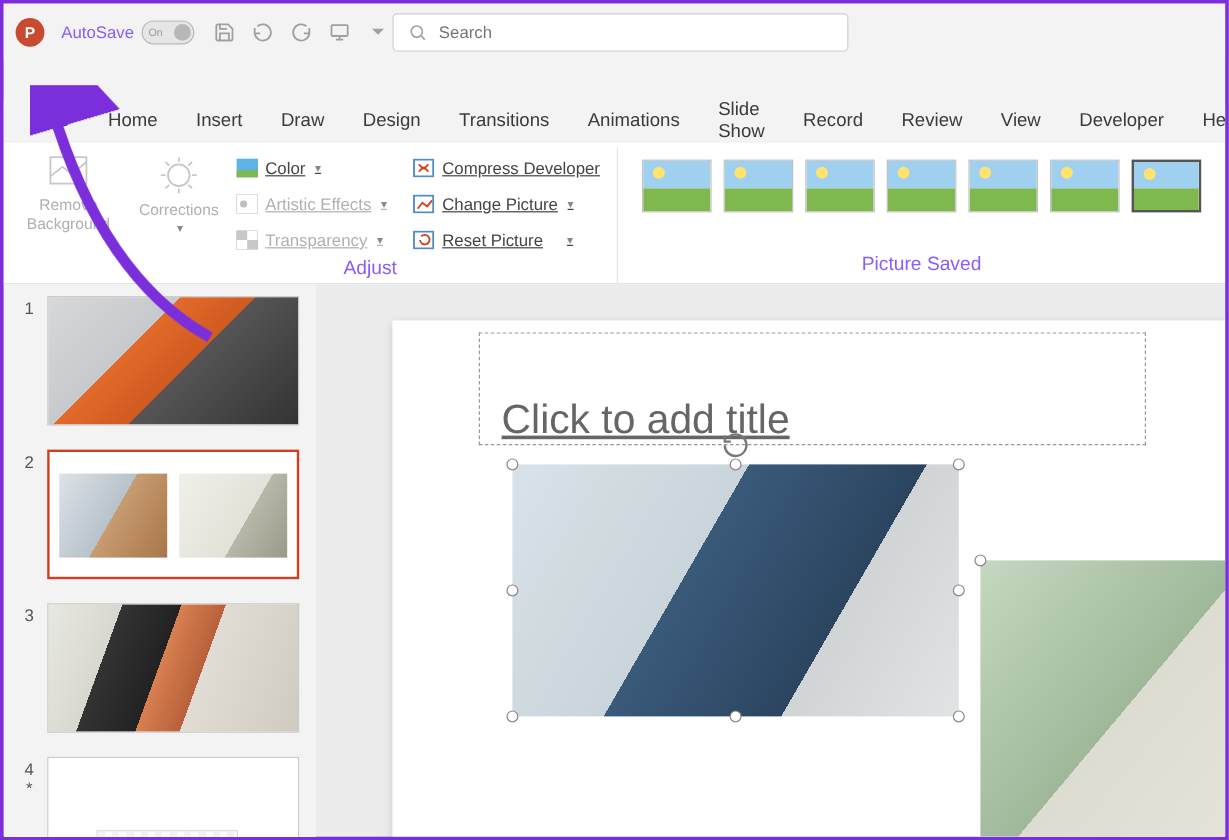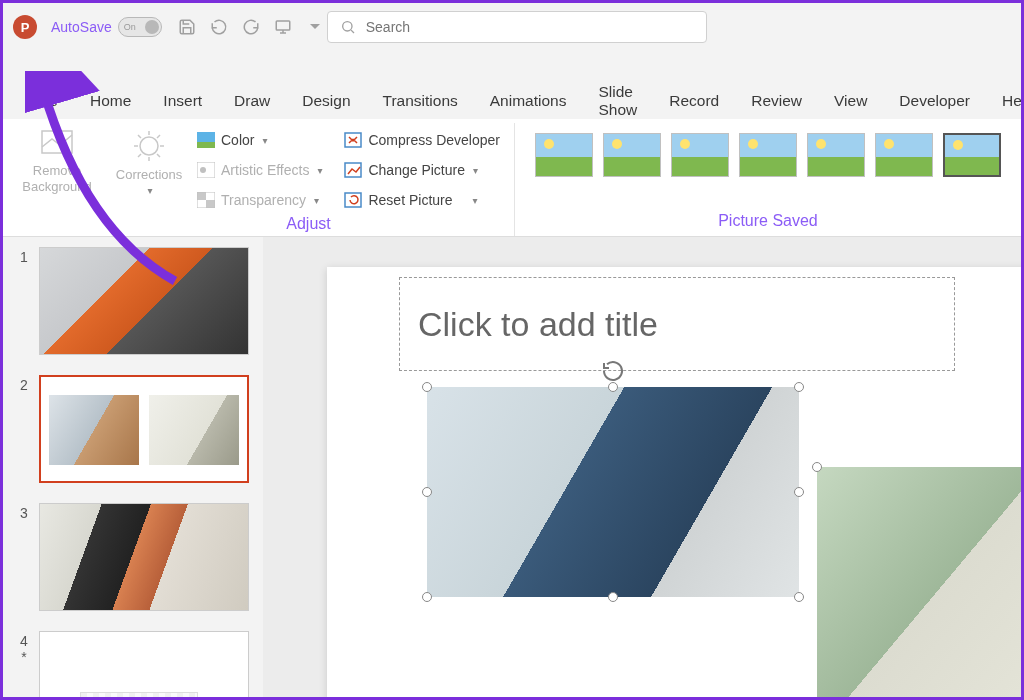--- a/index.html
+++ b/index.html
@@ -18,38 +18,38 @@
 .tabs { height: 36px; display: flex; align-items: center; padding: 0 16px; gap: 4px; background: #f3f3f3; margin-top: 32px; }
 .tab { padding: 6px 14px; font-size: 15.5px; color: #3a3a3a; border-radius: 4px 4px 0 0; cursor: pointer; }
 .ribbon { background: #fff; border-bottom: 1px solid #ddd; display: flex; height: 118px; padding: 4px 8px 0 8px; }
 .rib-group { display: flex; flex-direction: column; align-items: center; padding: 2px 8px; border-right: 1px solid #e4e4e4; }
 .rib-group:last-child { border-right: none; }
 .rib-body { flex: 1; display: flex; align-items: flex-start; gap: 4px; }
 .rib-label { font-size: 16px; color: #8b5cf6; padding: 2px 0 4px 0; }
 .big-btn { width: 76px; display: flex; flex-direction: column; align-items: center; gap: 2px; color: #b0b0b0; font-size: 13px; padding-top: 4px; text-align: center; line-height: 1.2; }
 .big-btn svg { margin-bottom: 2px; }
 .small-stack { display: flex; flex-direction: column; gap: 4px; padding-top: 2px; }
-.small-btn { display: flex; align-items: center; gap: 6px; font-size: 14px; color: #444; padding: 2px 6px; height: 26px; white-space: nowrap; }
+.small-btn { display: flex; align-items: center; gap: 6px; font-size: 14px; color: #444; padding: 2px 6px; height: 26px; white-space: nowrap; text-decoration: underline; }
 .small-btn.disabled { color: #b0b0b0; }
 .chev { font-size: 10px; color: #888; margin-left: 2px; }
 .styles-gallery { display: flex; gap: 10px; padding: 8px 12px 0 12px; }
 .style-thumb { width: 58px; height: 44px; border: 1px solid #c0c0c0; background: #fff; display: flex; align-items: center; justify-content: center; position: relative; overflow: hidden; }
 .style-thumb.active { border: 2px solid #555; }
 .thumb-sky { position: absolute; top: 0; left: 0; right: 0; height: 55%; background: #9fd0ef; }
 .thumb-ground { position: absolute; bottom: 0; left: 0; right: 0; height: 45%; background: #7fb84f; }
 .thumb-sun { position: absolute; top: 5px; left: 8px; width: 10px; height: 10px; background: #ffe36e; border-radius: 50%; }
 .workspace { display: flex; height: calc(700px - 48px - 36px - 118px - 6px); }
 .slide-panel { width: 260px; background: #f3f3f3; padding: 10px 14px; overflow-y: auto; }
 .slide-row { display: flex; gap: 8px; margin-bottom: 20px; }
 .slide-num { width: 14px; font-size: 14px; color: #555; padding-top: 2px; text-align: center; }
 .slide-thumb { flex: 1; height: 108px; background: #fff; border: 1px solid #ccc; position: relative; overflow: hidden; }
 .slide-thumb.selected { border: 2px solid #d13f1e; }
 .canvas-area { flex: 1; background: #ececec; position: relative; overflow: hidden; }
 .slide-canvas { position: absolute; left: 64px; top: 30px; width: 720px; height: 540px; background: #fff; box-shadow: 0 2px 8px rgba(0,0,0,.15); }
-.title-box { position: absolute; left: 72px; top: 10px; width: 556px; height: 94px; border: 1px dashed #999; display: flex; align-items: center; padding: 0 18px; font-size: 34px; color: #666; }
+.title-box { position: absolute; left: 72px; top: 10px; width: 556px; height: 94px; border: 1px dashed #999; display: flex; align-items: flex-end; padding: 0 18px; font-size: 34px; color: #666; text-decoration: underline; }
 .sel-img { position: absolute; left: 100px; top: 120px; width: 372px; height: 210px; background: linear-gradient(120deg,#d8e2e8 0%,#c9d5da 40%,#3a5a7a 40%,#2b4560 70%,#d0d4d5 70%,#e0e4e5 100%); }
 .sel-handle { width: 10px; height: 10px; background: #fff; border: 1px solid #888; border-radius: 50%; position: absolute; }
 .rot-handle { width: 24px; height: 24px; position: absolute; left: 50%; top: -28px; transform: translateX(-50%); color: #777; }
 .arrow-overlay { position: absolute; left: 22px; top: 68px; width: 160px; height: 220px; pointer-events: none; }
 .star { font-size: 14px; color: #555; line-height: 1; }
 
 
 .ph1 { background: linear-gradient(135deg,#d6d8da 0%,#c7c9cc 35%,#e26a2b 35%,#d05a1f 55%,#555 55%,#333 100%); }
 .ph2a { position:absolute; left:8px; top:18px; width:90px; height:70px; background:linear-gradient(120deg,#dde3e8,#b7c2ca 50%,#c89b70 50%,#a8764a); }
 .ph2b { position:absolute; right:8px; top:18px; width:90px; height:70px; background:linear-gradient(120deg,#f0f0ea,#e2e2d8 60%,#b8b8aa 60%,#9a9a8a); }

